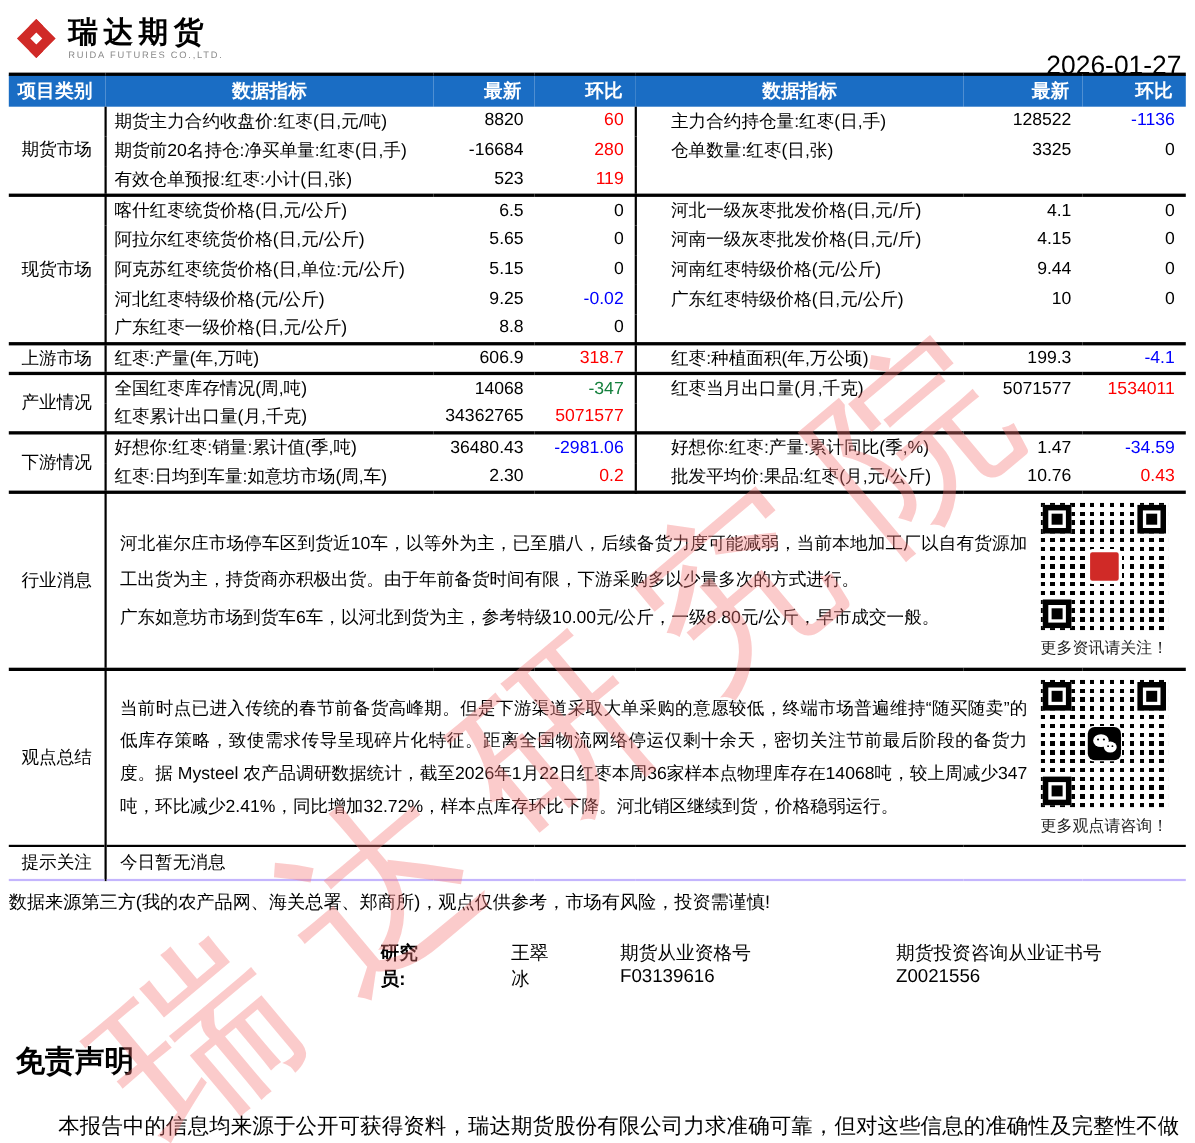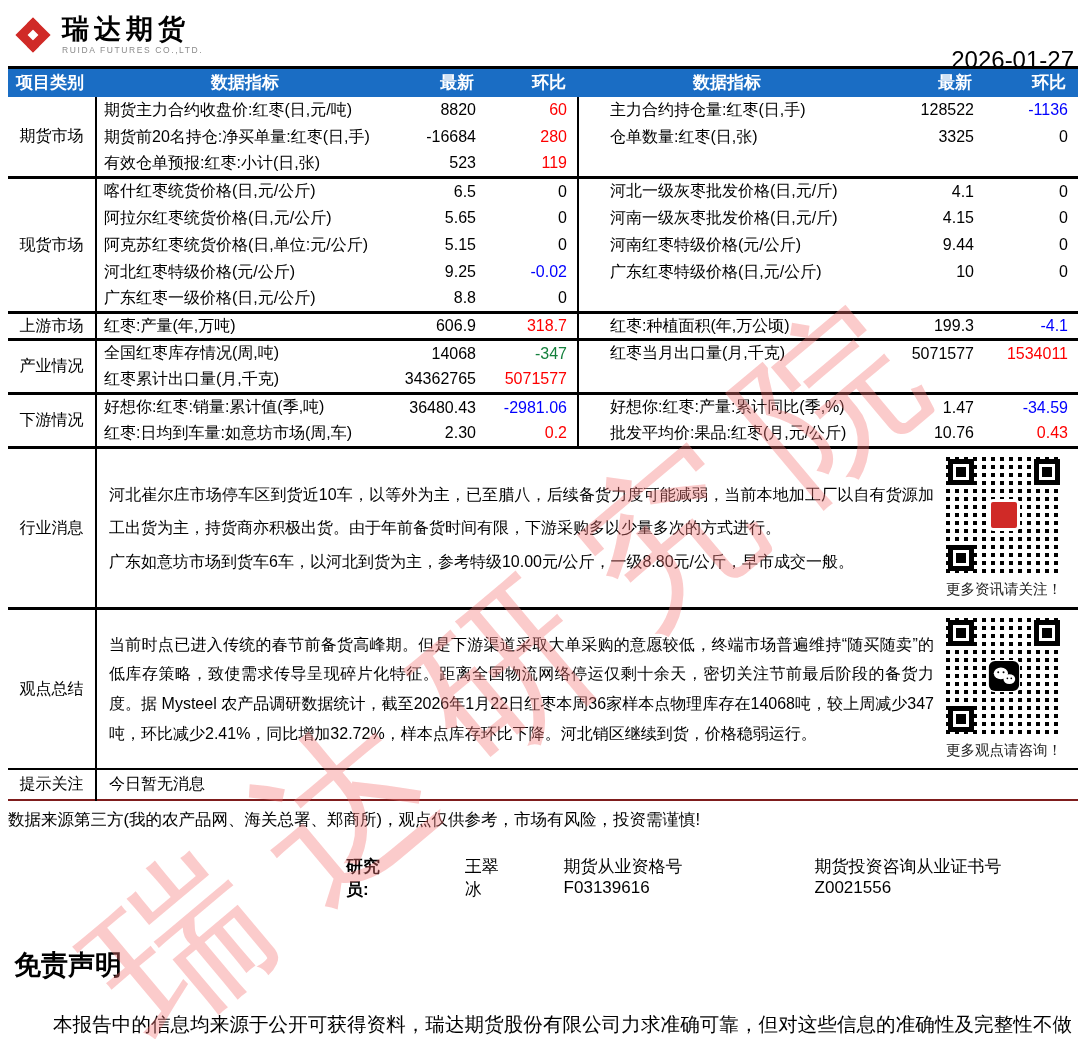--- a/index.html
+++ b/index.html
@@ -24,21 +24,21 @@
   .hdr { position:relative; height:66px; }
   .logo { position:absolute; left:2px; top:12px; display:flex; align-items:center; gap:6px; }
   .logo svg { width:46px; height:46px; }
   .brand-cn { font-size:27px; font-weight:800; letter-spacing:5px; line-height:1.05; }
   .brand-en { font-size:8.5px; color:#8a8a8a; letter-spacing:1.6px; margin-top:2px; }
   .title { text-align:center; font-size:38px; font-weight:900; letter-spacing:2px; padding-top:8px; }
   .date  { position:absolute; right:4px; top:22px; font-size:24px;margin-top:24px; }
 
   
   table { width:1070px; border-collapse:collapse; table-layout:fixed;
-          border-top:3px solid #000; border-bottom:2px solid #7f1d1d; }
+          border-top:3px solid #000; border-bottom:2px solid #c4b5fd; }
   thead th { background:var(--header-blue,#1a6dc4); color:#fff; font-size:17px;
              font-weight:700; height:29px; }
   th.h-cat { text-align:left; padding-left:8px; }
   th.h-ind { text-align:center; }
   th.h-num { text-align:right; padding-right:12px; }
   tbody.sec { border-top:3px solid #000; }
   tbody.sec:first-of-type { border-top:none; }
   tbody tr { height:27px; }
   td { font-size:16px; vertical-align:middle; }
   td.cat { text-align:center; border-right:2px solid #000; font-size:16px; }

